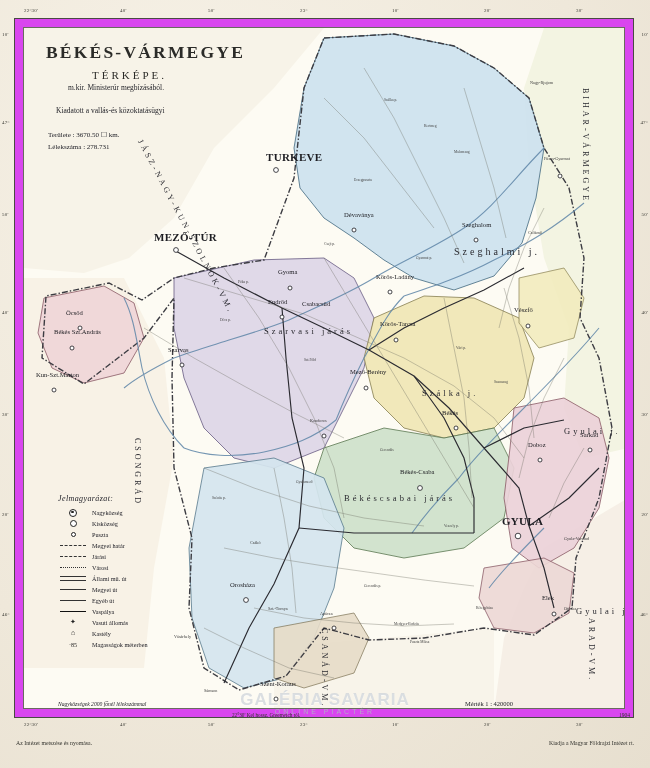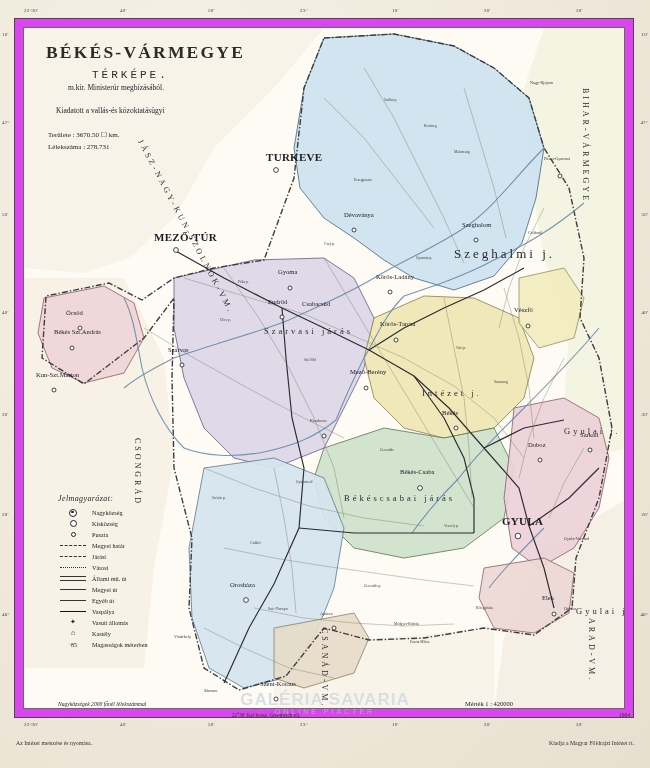--- a/index.html
+++ b/index.html
@@ -46,21 +46,21 @@
     position:absolute;left:22px;top:14px;width:250px;
     z-index:40;
   }
   .title-main{
     font-size:17.5px;letter-spacing:2.2px;color:#2b2b28;
     font-family:"Liberation Serif", serif;
     font-weight:bold;
   }
   .title-sub{
     font-size:11px;letter-spacing:3px;color:#2b2b28;
-    margin-top:6px;margin-left:46px;font-family:Liberation Mono, monospace;
+    margin-top:6px;margin-left:46px;
   }
   .title-line3{
     font-size:7.5px;color:#24242a;margin-top:12px;margin-left:10px;line-height:1.5;
   }
   .stats{
     margin-top:12px;margin-left:2px;font-size:7px;color:#23232a;line-height:1.75;
   }
   
   .legend{
     position:absolute;left:34px;top:466px;width:150px;z-index:40;
@@ -281,25 +281,25 @@
         </div>
       </div>
 
       <div class="mlabel county-v" style="left:120px;top:110px;transform:rotate(62deg);transform-origin:left top;">JÁSZ-NAGY-KUN-SZOLNOK-VM.</div>
       <div class="mlabel county-v" style="left:566px;top:60px;transform:rotate(90deg);transform-origin:left top;">BIHAR-VÁRMEGYE</div>
       <div class="mlabel county-v" style="left:118px;top:410px;transform:rotate(90deg);transform-origin:left top;">CSONGRÁD</div>
       <div class="mlabel county-v" style="left:305px;top:600px;transform:rotate(90deg);transform-origin:left top;">CSANÁD-VM.</div>
       <div class="mlabel county-v" style="left:572px;top:590px;transform:rotate(90deg);transform-origin:left top;">ARAD-VM.</div>
 
       <div class="mlabel district" style="left:240px;top:298px;">Szarvasi járás</div>
-      <div class="mlabel district" style="left:398px;top:360px;">Intézet j.</div>
+      <div class="mlabel district" style="left:398px;top:360px;">Szálka j.</div>
       <div class="mlabel district" style="left:320px;top:465px;">Békéscsabai járás</div>
       <div class="mlabel district" style="left:540px;top:398px;">Gyulai j.</div>
       <div class="mlabel district" style="left:552px;top:578px;">Gyulai j.</div>
-      <div class="mlabel district" style="left:430px;top:218px;font-size:13px;">Szeghalmi j.</div>
+      <div class="mlabel district" style="left:430px;top:218px;font-size:10px;">Szeghalmi j.</div>
 
       <div class="mlabel town-big" style="left:242px;top:123px;">TURKEVE</div>
       <div class="mlabel town-big" style="left:130px;top:203px;">MEZŐ-TÚR</div>
       <div class="mlabel town" style="left:320px;top:183px;">Dévaványa</div>
       <div class="mlabel town" style="left:438px;top:193px;">Szeghalom</div>
       <div class="mlabel town" style="left:352px;top:245px;">Körös-Ladány</div>
       <div class="mlabel town" style="left:254px;top:240px;">Gyoma</div>
       <div class="mlabel town" style="left:244px;top:270px;">Endrőd</div>
       <div class="mlabel town" style="left:144px;top:318px;">Szarvas</div>
       <div class="mlabel town" style="left:278px;top:272px;">Csabacsüd</div>

